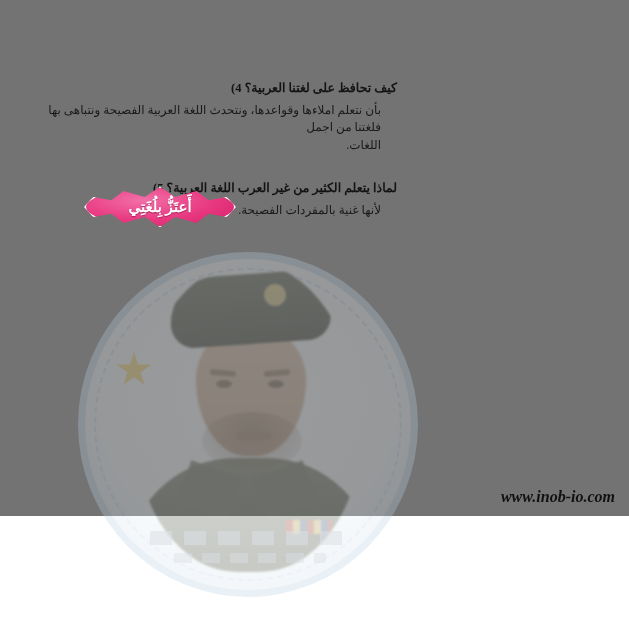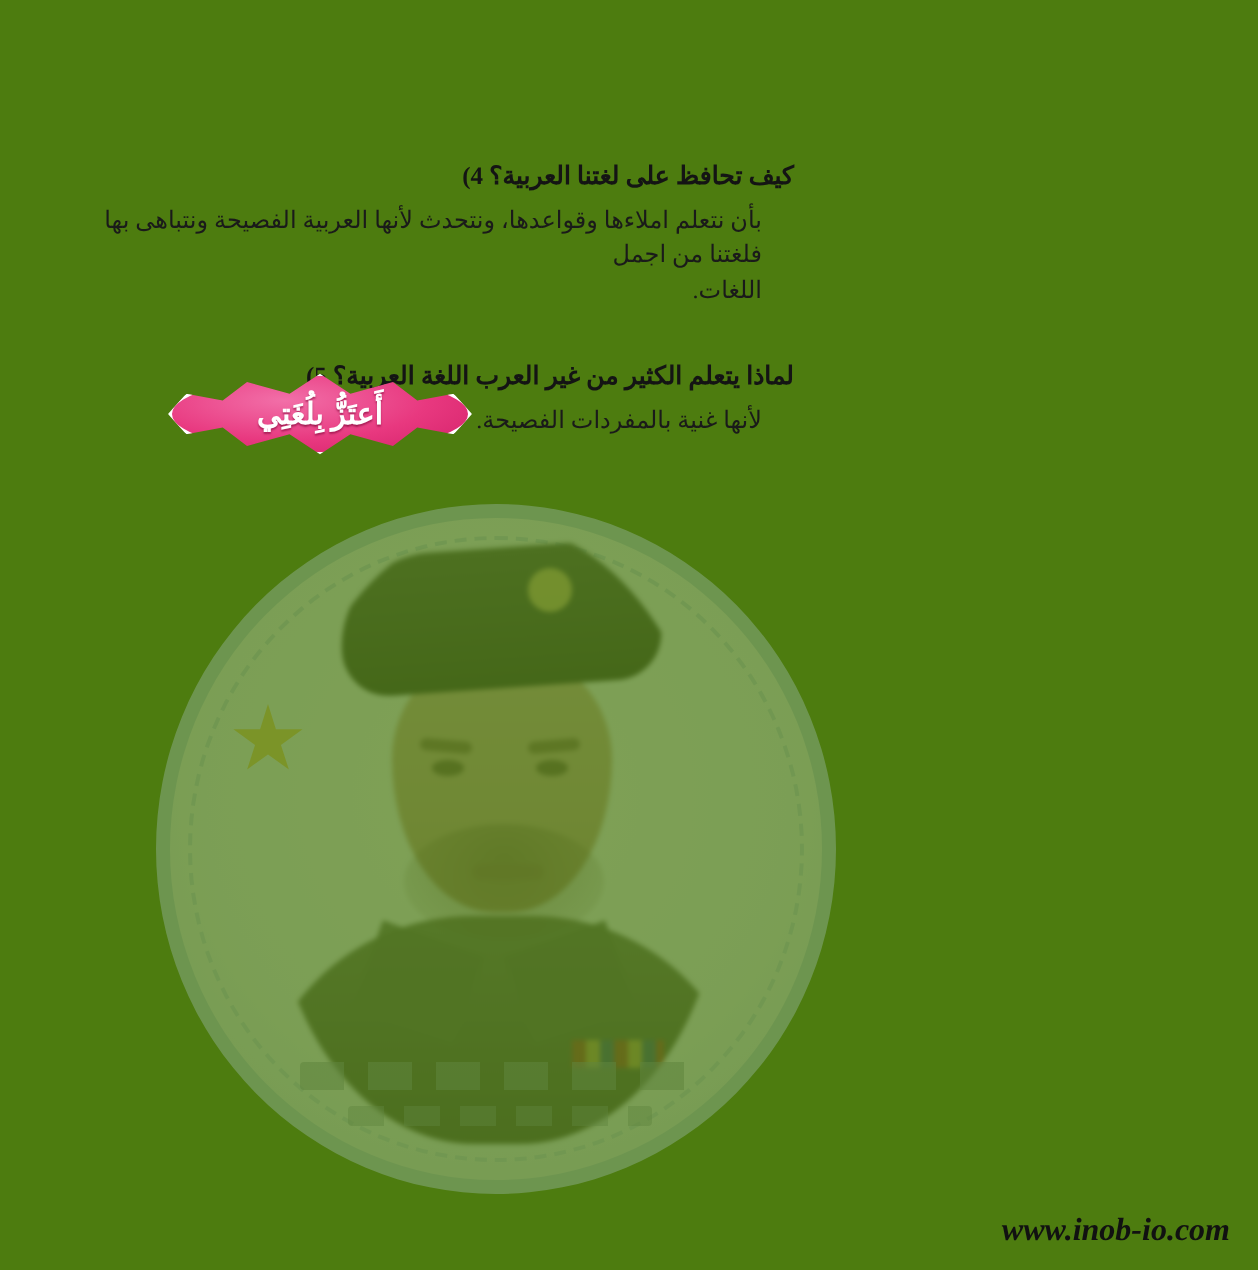--- a/index.html
+++ b/index.html
@@ -9,22 +9,22 @@
   body {
     width: 629px;
     height: 635px;
     background: #ffffff;
     font-family: "Liberation Serif", serif;
     overflow: hidden;
   }
   .page {
     position: relative;
     width: 629px;
-    height: 635px;
-    background: #4d7c0f;
+    height: 516px;
+    background: #737373;
   }
 
   
   .questions {
     position: absolute;
     top: 80px;
     right: 232px;
     width: 390px;
     text-align: right;
     direction: rtl;
@@ -259,21 +259,21 @@
 <div class="page">
 
   <div class="questions">
 
     <div class="qa-item">
       <div class="q-line">
         <span class="q-text">كيف تحافظ على لغتنا العربية؟</span>
         <span class="q-num">4)</span>
       </div>
       <div class="a-line">
-        <span>بأن نتعلم املاءها وقواعدها، ونتحدث لأنها العربية الفصيحة ونتباهى بها فلغتنا من اجمل</span>
+        <span>بأن نتعلم املاءها وقواعدها، ونتحدث اللغة العربية الفصيحة ونتباهى بها فلغتنا من اجمل</span>
         <span class="cont">اللغات.</span>
       </div>
     </div>
 
     <div class="qa-item">
       <div class="q-line">
         <span class="q-text">لماذا يتعلم الكثير من غير العرب اللغة العربية؟</span>
         <span class="q-num">5)</span>
       </div>
       <div class="a-line">

